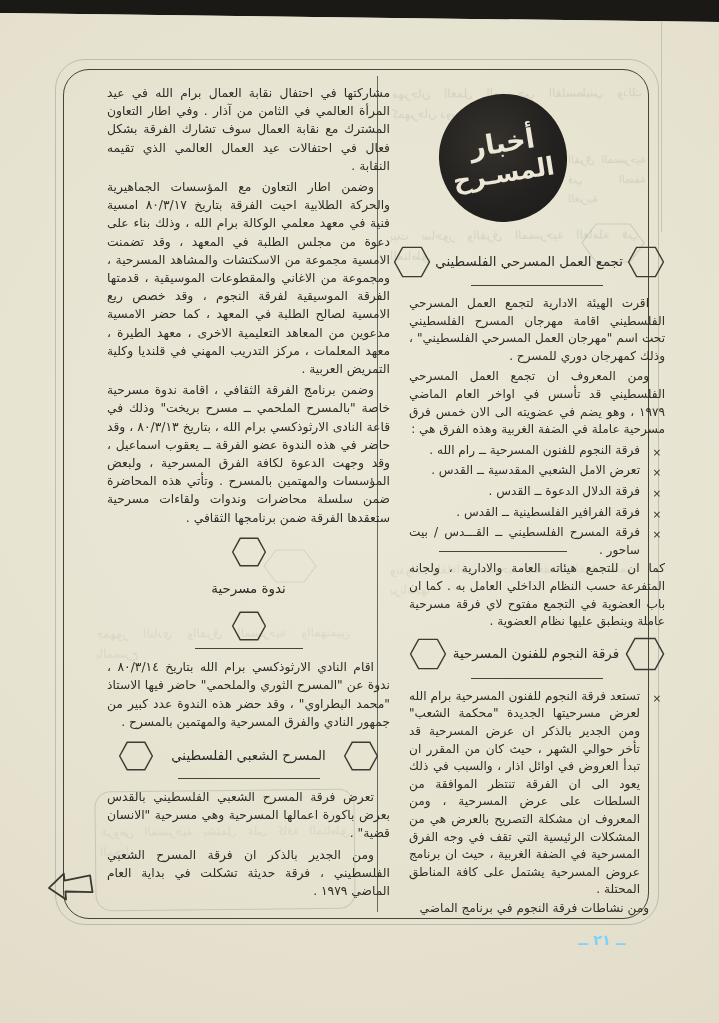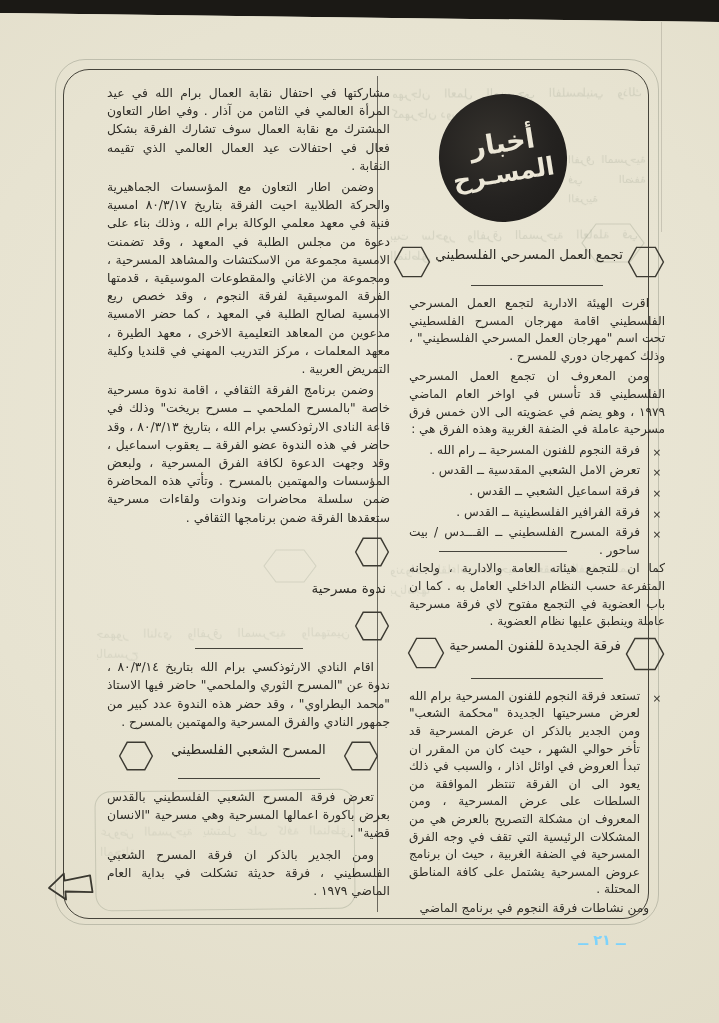--- a/index.html
+++ b/index.html
@@ -26,21 +26,21 @@
   .badge .b2{font-size:25px;margin-top:2px;}
 
   
   .col{position:absolute;direction:rtl;color:#2f2d27;text-align:justify;margin-left:23px;}
   .rcol{left:386px;top:76px;width:256px;font-size:12.1px;line-height:17.6px;}
   .lcol{left:84px;top:84px;width:283px;font-size:12.3px;line-height:18.2px;}
   .col p{margin:0 0 3px 0;text-indent:16px;}
   .col p.noindent{text-indent:0;}
   .spacer{height:168px;}
 
-  .hexrow{display:flex;align-items:flex-start;margin:2px 0 0 0;}
+  .hexrow{display:flex;align-items:center;margin:2px 0 0 0;}
   .hexrow.spread{justify-content:space-between;}
   .hexrow.centered{justify-content:center;gap:13px;}
   .hexrow .ht{font-size:13.4px;color:#2c2a24;white-space:nowrap;padding:0 4px;}
   .hex{flex:none;}
   .hrule{height:1.1px;background:#45433b;width:132px;margin:7px auto 9px auto;}
 
   .trow{display:flex;gap:9px;margin:0 0 1px 0;}
   .trow .x{flex:none;width:16px;text-align:center;font-size:10.5px;padding-top:2px;color:#34322c;}
   .trow .tt{flex:1;}
   .small-rule{height:1px;background:#45433b;width:128px;margin:-9px 98px 8px auto;}
@@ -107,39 +107,39 @@
     <div class="trow">
       <span class="x">×</span>
       <span class="tt">فرقة النجوم للفنون المسرحية ــ رام الله .</span>
     </div>
     <div class="trow">
       <span class="x">×</span>
       <span class="tt">تعرض الامل الشعبي المقدسية ــ القدس .</span>
     </div>
     <div class="trow">
       <span class="x">×</span>
-      <span class="tt">فرقة اسماعيل الشعبي ــ القدس .</span>
+      <span class="tt">فرقة الدلال الدعوة ــ القدس .</span>
     </div>
     <div class="trow">
       <span class="x">×</span>
       <span class="tt">فرقة الفرافير الفلسطينية ــ القدس .</span>
     </div>
     <div class="trow">
       <span class="x">×</span>
       <span class="tt">فرقة المسرح الفلسطيني ــ القـــدس / بيت ساحور .</span>
     </div>
     <div class="small-rule"></div>
 
     <p class="noindent">كما ان للتجمع هيئاته العامة والادارية ، ولجانه المتفرعة حسب النظام الداخلي العامل به . كما ان باب العضوية في التجمع مفتوح لاي فرقة مسرحية عاملة وينطبق عليها نظام العضوية .</p>
 
     <div class="hexrow spread" style="margin-top:6px;">
       <svg class="hex" width="40" height="34" viewBox="0 0 40 34">
         <polygon points="10,1.5 30,1.5 38.5,17 30,32.5 10,32.5 1.5,17" fill="none" stroke="#3c3a32" stroke-width="1.5"></polygon>
       </svg>
-      <span class="ht">فرقة الجديدة للفنون المسرحية</span>
+      <span class="ht">فرقة النجوم للفنون المسرحية</span>
       <svg class="hex" width="38" height="32" viewBox="0 0 40 34">
         <polygon points="10,1.5 30,1.5 38.5,17 30,32.5 10,32.5 1.5,17" fill="none" stroke="#3c3a32" stroke-width="1.5"></polygon>
       </svg>
     </div>
     <div class="hrule"></div>
 
     <div class="trow">
       <span class="x">×</span>
       <span class="tt">تستعد فرقة النجوم للفنون المسرحية برام الله لعرض مسرحيتها الجديدة "محكمة الشعب" ومن الجدير بالذكر ان عرض المسرحية قد تأخر حوالي الشهر ، حيث كان من المقرر ان تبدأ العروض في اوائل اذار ، والسبب في ذلك يعود الى ان الفرقة تنتظر الموافقة من السلطات على عرض المسرحية ، ومن المعروف ان مشكلة التصريح بالعرض هي من المشكلات الرئيسية التي تقف في وجه الفرق المسرحية في الضفة الغربية ، حيث ان برنامج عروض المسرحية يشتمل على كافة المناطق المحتلة .</span>
     </div>

